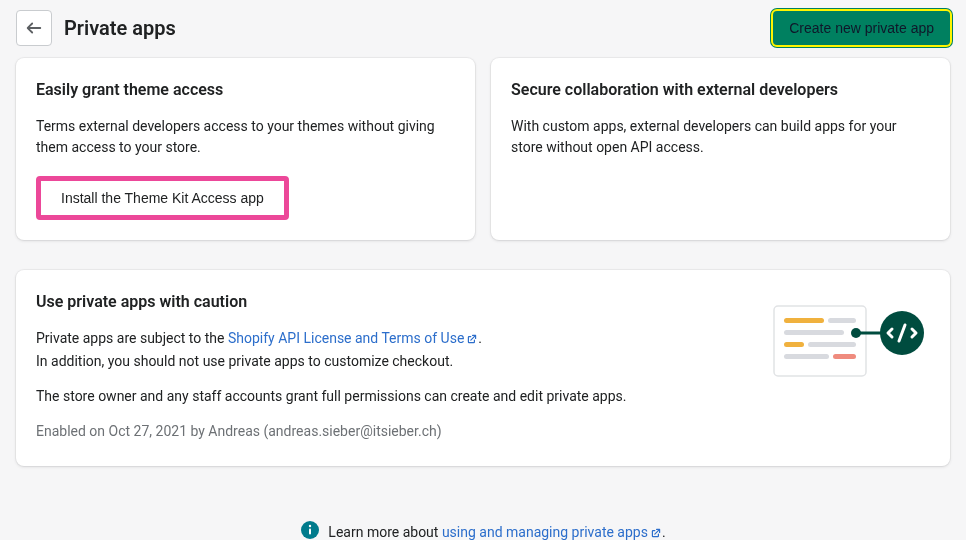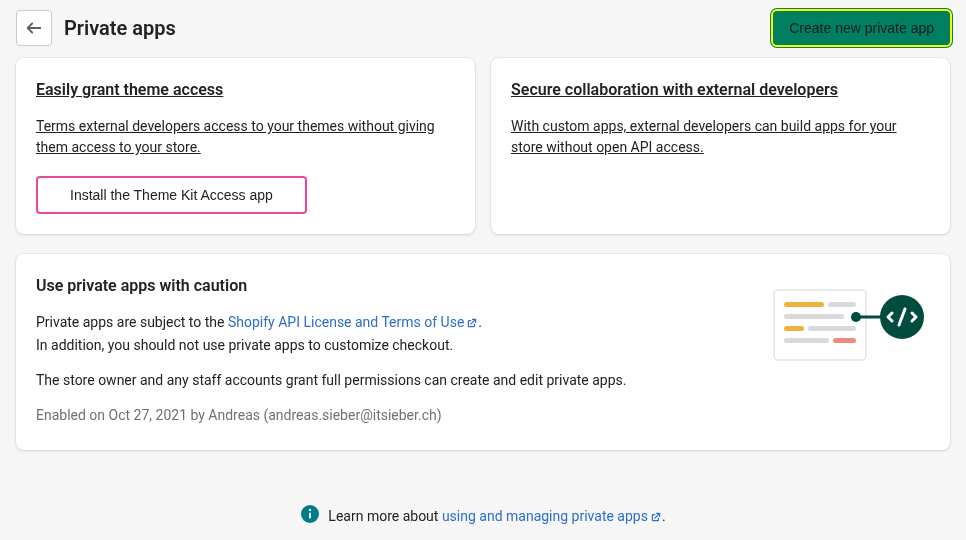--- a/index.html
+++ b/index.html
@@ -60,22 +60,21 @@
       padding: 9px 16px;
       font-size: 14px;
       font-weight: 500;
       cursor: pointer;
       box-shadow: 0 0 0 2px #fff500, 0 0 0 3px #008060;
       outline: none;
     }
     .cards-row {
       display: flex;
       gap: 16px;
-      margin-bottom: 20px;
-      text-decoration: underline;
+      margin-bottom: 30px;
     }
     .card {
       background: #ffffff;
       border-radius: 8px;
       box-shadow: 0 0 0 1px rgba(63,63,68,0.05), 0 1px 3px rgba(63,63,68,0.15);
       padding: 20px;
       flex: 1;
     }
     .card-wide {
       width: 100%;
@@ -86,23 +85,23 @@
       margin-bottom: 14px;
       color: #202223;
     }
     .card p {
       color: #202223;
       margin-bottom: 18px;
       line-height: 1.5;
     }
     .secondary-button {
       background: #ffffff;
-      border: 2px solid #ec4899;
+      border: 5px solid #ec4899;
       border-radius: 4px;
-      padding: 9px 32px;
+      padding: 9px 20px;
       font-size: 14px;
       font-weight: 500;
       color: #202223;
       cursor: pointer;
     }
     .caution-card {
       display: flex;
       gap: 24px;
       align-items: flex-start;
     }

